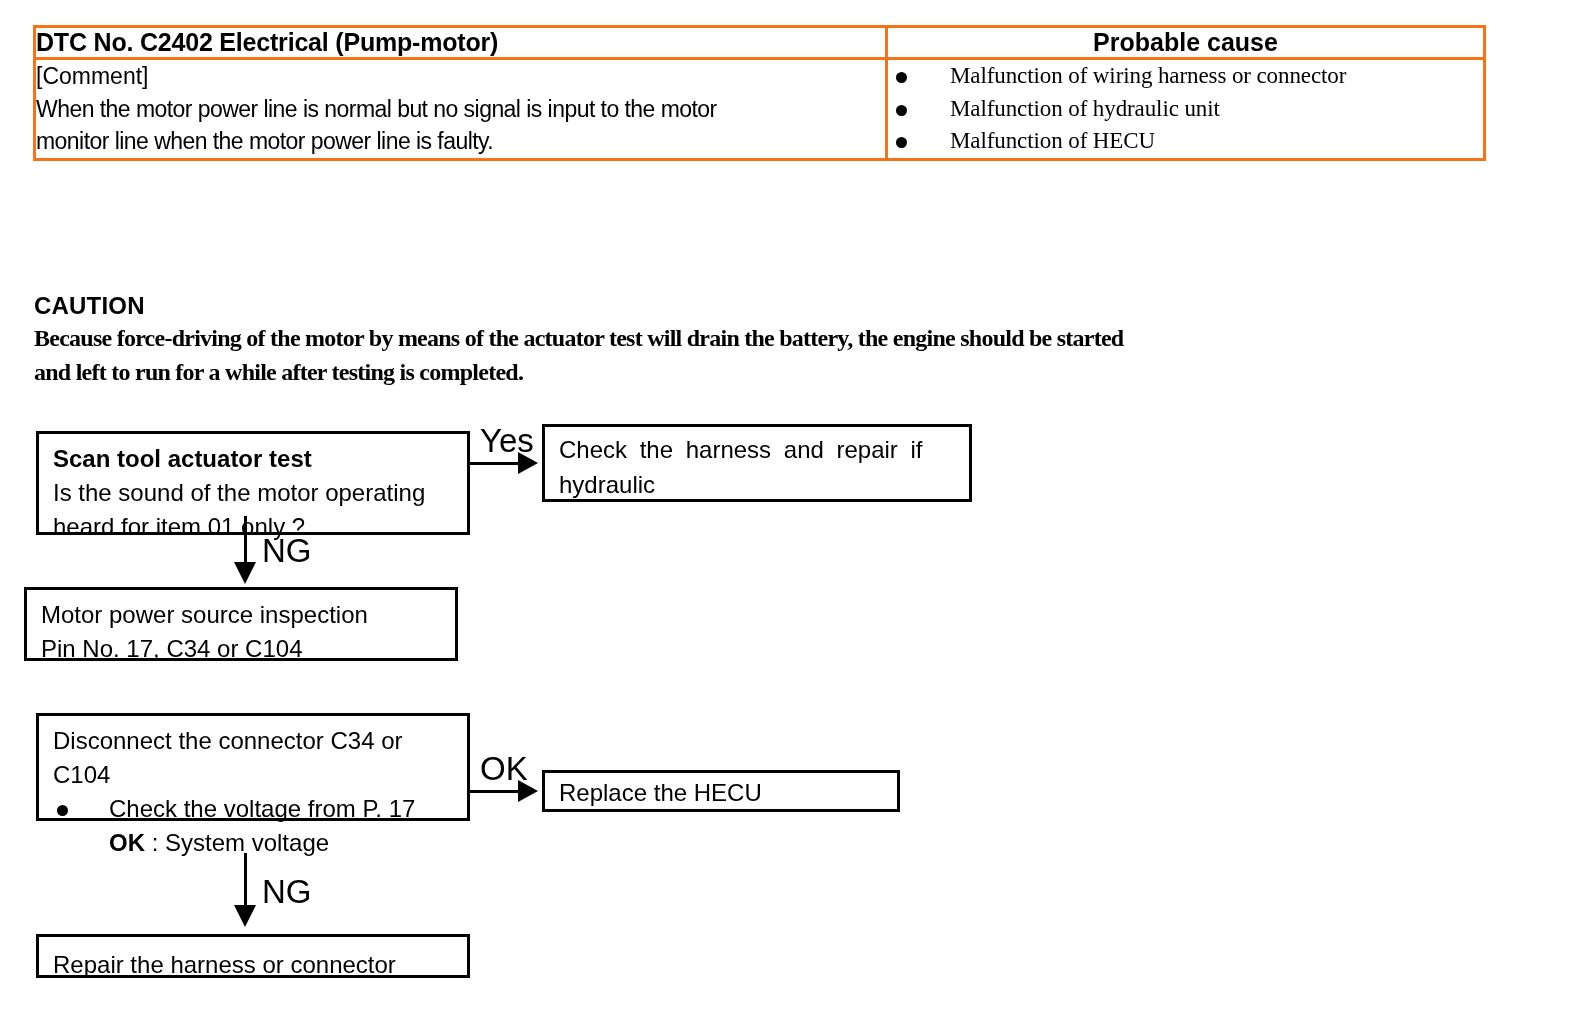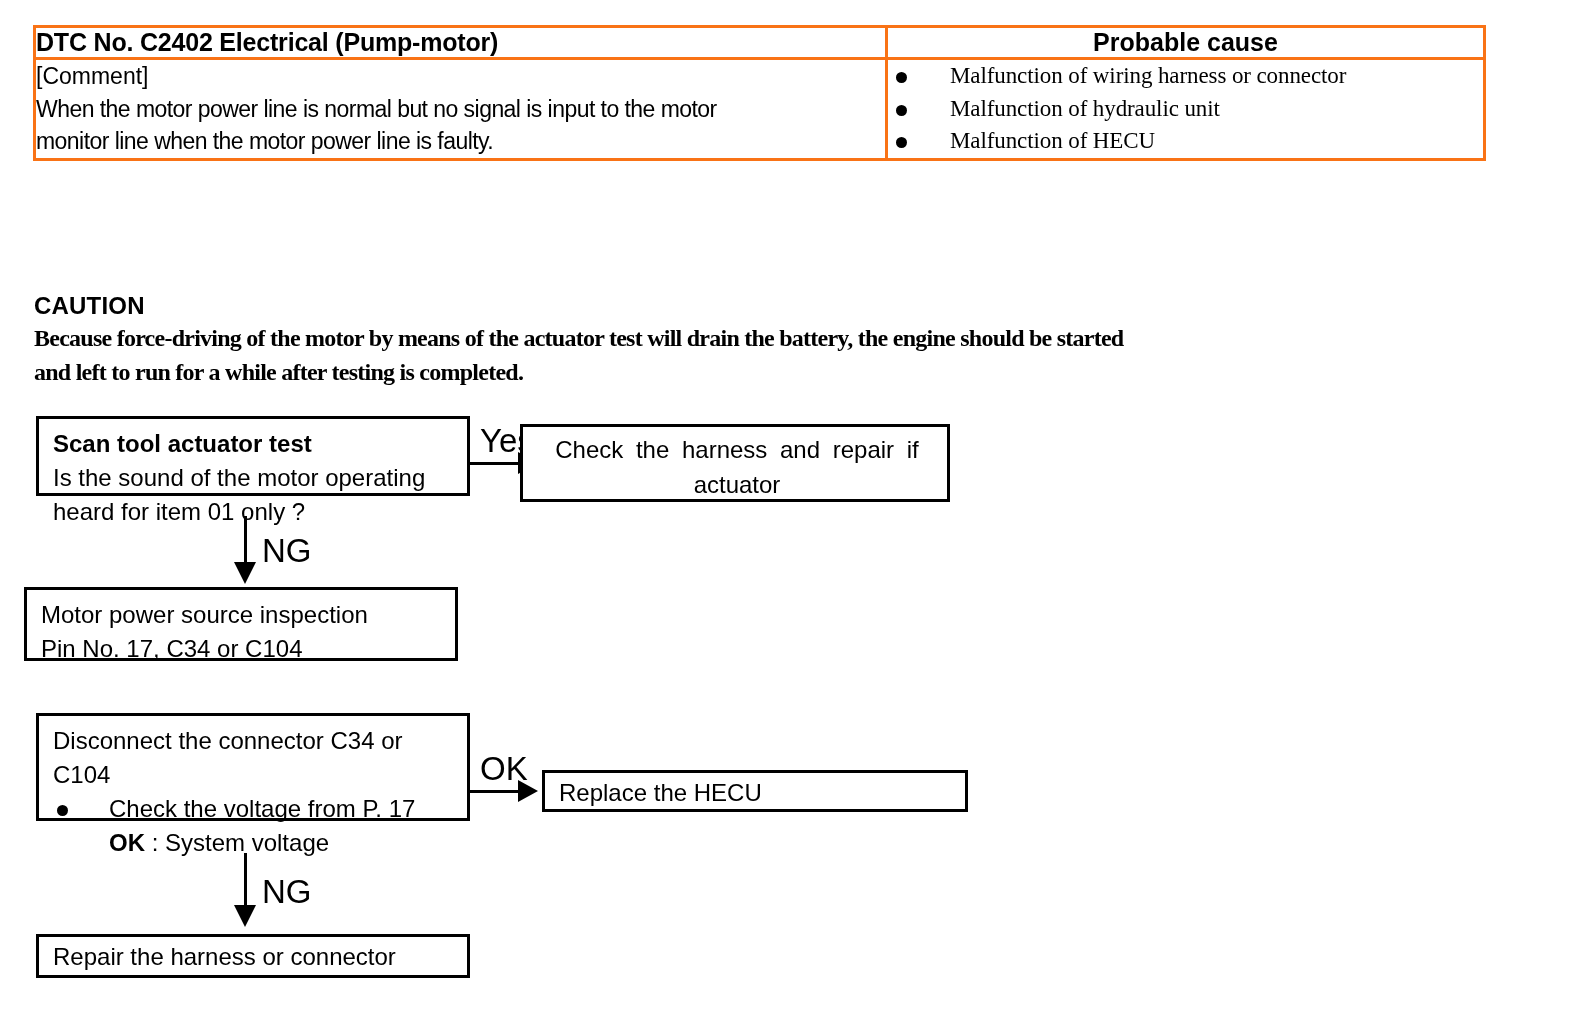--- a/index.html
+++ b/index.html
@@ -127,35 +127,35 @@
     box-sizing: border-box;
     font-size: 24px;
     line-height: 1.42;
     padding: 8px 10px 8px 14px;
     pointer-events: auto;
   }
   .fbox .ln { display: block; white-space: nowrap; }
   .fbox .bold { font-weight: bold; }
 
   
-  #box-scan        { left: 36px;  top: 416px; width: 434px; height: 80px; }
-  #box-checkharn   { left: 520px; top: 424px; width: 430px; height: 78px; text-align: center;  }
+  #box-scan        { left: 36px;  top: 431px; width: 434px; height: 104px; }
+  #box-checkharn   { left: 542px; top: 424px; width: 430px; height: 78px;  }
   #box-motorpower  { left: 24px;  top: 587px; width: 434px; height: 74px;  }
   #box-disconnect  { left: 36px;  top: 713px; width: 434px; height: 108px; }
-  #box-replhecu    { left: 542px; top: 770px; width: 426px; height: 42px;  }
+  #box-replhecu    { left: 542px; top: 770px; width: 358px; height: 42px;  }
   #box-repairharn  { left: 36px;  top: 934px; width: 434px; height: 44px;  }
 
   #box-checkharn { padding-top: 6px; line-height: 1.45; }
   #box-checkharn .ln1 {
     display: block;
     white-space: nowrap;
     word-spacing: 6px;
   }
   #box-replhecu { padding-top: 3px; padding-bottom: 3px; }
-  #box-repairharn { padding-top: 3px; padding-bottom: 3px; }
+  #box-repairharn { padding-top: 11px; padding-bottom: 3px; }
 
   .fbox .bullet-row {
     position: relative;
     padding-left: 56px;
     white-space: nowrap;
     display: block;
   }
   .fbox .bullet-row::before {
     content: "";
     position: absolute;
@@ -274,21 +274,21 @@
     <span class="ln">Is the sound of the motor operating</span>
     <span class="ln">heard for item 01 only ?</span>
   </div>
 
   <div class="hline" id="yes-line"></div>
   <div class="arrow-right" id="yes-arrow"></div>
   <div class="edge-label" id="yes-label">Yes</div>
 
   <div class="fbox" id="box-checkharn">
     <span class="ln1">Check the harness and repair if</span>
-    <span class="ln">actuator</span>
+    <span class="ln">hydraulic</span>
   </div>
 
   <div class="vline" id="ng1-line"></div>
   <div class="arrow-down" id="ng1-arrow"></div>
   <div class="edge-label" id="ng1-label">NG</div>
 
   <div class="fbox" id="box-motorpower">
     <span class="ln">Motor power source inspection</span>
     <span class="ln">Pin No. 17, C34 or C104</span>
   </div>

